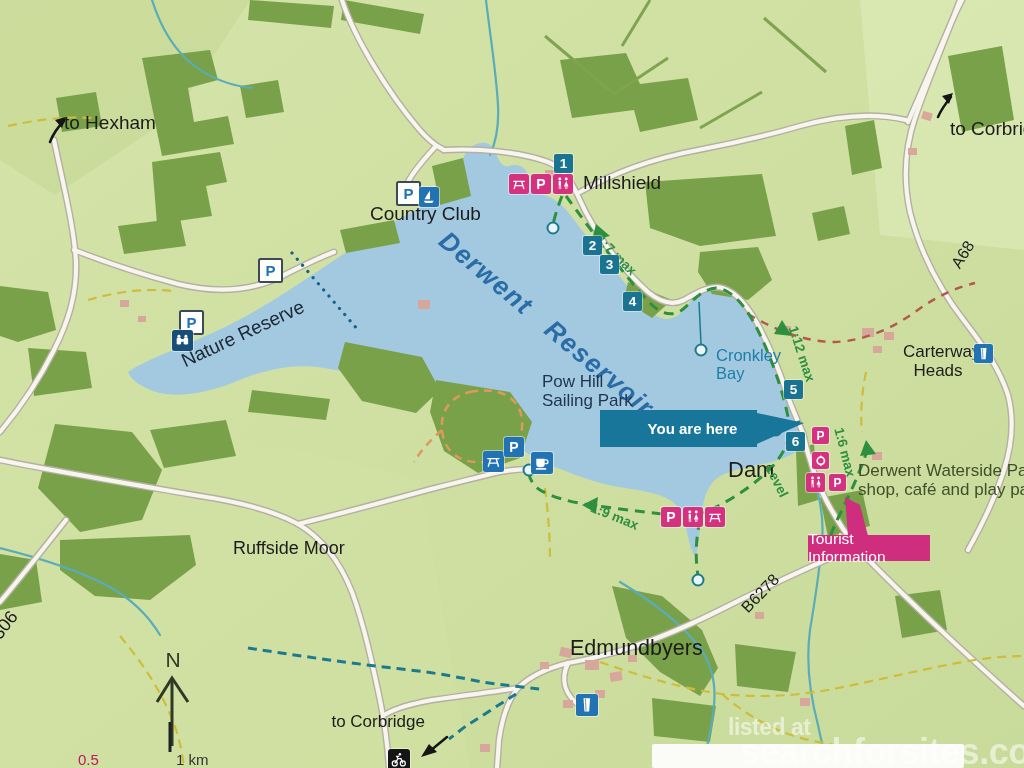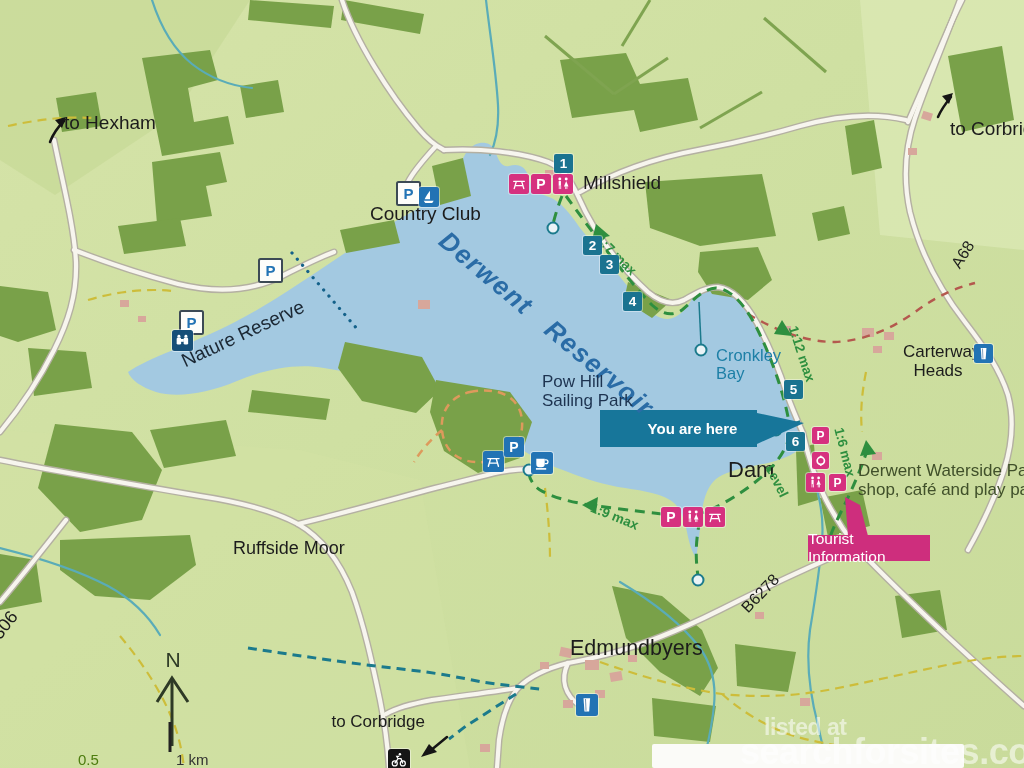--- a/index.html
+++ b/index.html
@@ -381,21 +381,21 @@
     </span>
   <span class="icon black" style="left:388px;top:749px;width:22px;height:22px;">
       <svg viewBox="0 0 24 24">
         <circle cx="6.5" cy="17" r="3.4" stroke="currentColor" stroke-width="1.7" fill="none"></circle>
         <circle cx="17.5" cy="17" r="3.4" stroke="currentColor" stroke-width="1.7" fill="none"></circle>
         <path d="M6.5 17 l4.5 -6.5 h4 l2.5 6.5 M11 10.5 l-1.8 -3.2 h3.4" stroke="currentColor" stroke-width="1.7" fill="none"></path>
         <circle cx="13.5" cy="4.5" r="1.7" fill="currentColor"></circle>
       </svg>
     </span>
 
-  <div class="lbl" style="left:78px;top:752px;font-size:15px;color:#4d7c0f;">0.5</div>
+  <div class="lbl" style="left:78px;top:752px;font-size:15px;color:#be185d;">0.5</div>
   <div class="lbl" style="left:176px;top:752px;font-size:15px;color:#333;">1 km</div>
 
   <div style="position:absolute;left:652px;top:744px;width:312px;height:24px;background:#fbfbf8;border-radius:2px;"></div>
 
-  <div class="wm" style="left:728px;top:714px;font-size:23px;margin-left:36px;">listed at</div>
+  <div class="wm" style="left:728px;top:714px;font-size:23px;">listed at</div>
   <div class="wm" style="left:740px;top:731px;font-size:36px;">searchforsites.co.uk</div>
 
 </div>
 
 </body></html>

